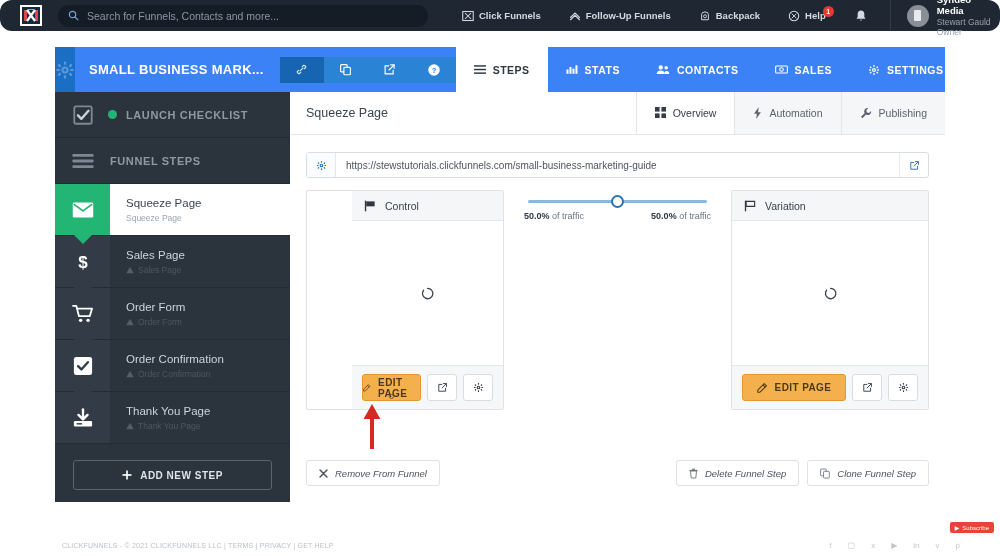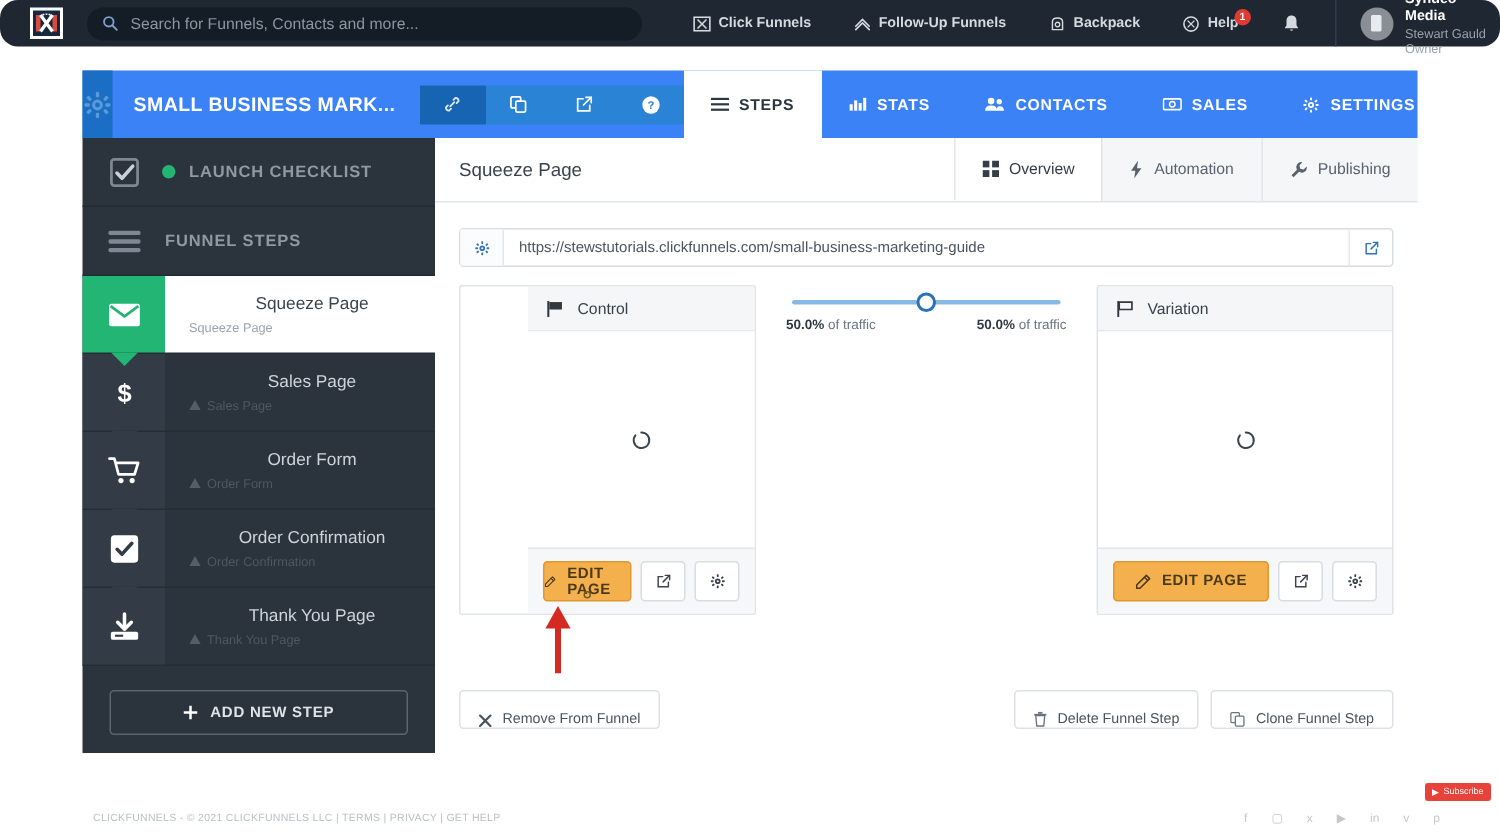--- a/index.html
+++ b/index.html
@@ -84,21 +84,20 @@
     display:flex; align-items:center; gap:7px; padding:0 18px;
     color:#ffffff; font-size:10.5px; font-weight:bold; letter-spacing:.5px;
     white-space:nowrap;
   }
   .fh-tab.active { background:#ffffff; color:#2d3742; }
 
   
   .sidebar {
     position:absolute; left:55px; top:92px; width:235px; height:410px;
     background:#2b333c;
-    text-align:center;
   }
   .sb-row {
     display:flex; align-items:center; height:45px; position:relative;
   }
   .sb-row .sb-ic {
     width:55px; height:100%; display:flex; align-items:center; justify-content:center;
     flex:0 0 auto;
   }
   .sb-label {
     color:#8e99a4; font-size:11px; font-weight:bold; letter-spacing:.6px;
@@ -246,22 +245,22 @@
     position:absolute; left:363px; top:404px; width:18px; height:45px; z-index:20;
   }
 
   
   .botrow {
     position:absolute; left:16px; right:16px; bottom:16px; height:26px;
     display:flex; align-items:center;
   }
   .btn-sm {
     height:26px; border:1px solid #dde1e6; border-radius:3px; background:#fff;
-    display:flex; align-items:flex-end; gap:7px; padding:0 12px;
-    font-size:9.5px; color:#4b545e; white-space:nowrap;
+    display:flex; align-items:center; gap:7px; padding:0 12px;
+    font-size:9.5px; color:#4b545e; white-space:nowrap;font-style:italic;
   }
   .spacer { flex:1; }
   .gap { width:8px; }
 
   
   .footer {
     position:absolute; left:0; bottom:0; width:1000px; height:22px;
     background:#ffffff; display:flex; align-items:center;
   }
   .ftxt {

